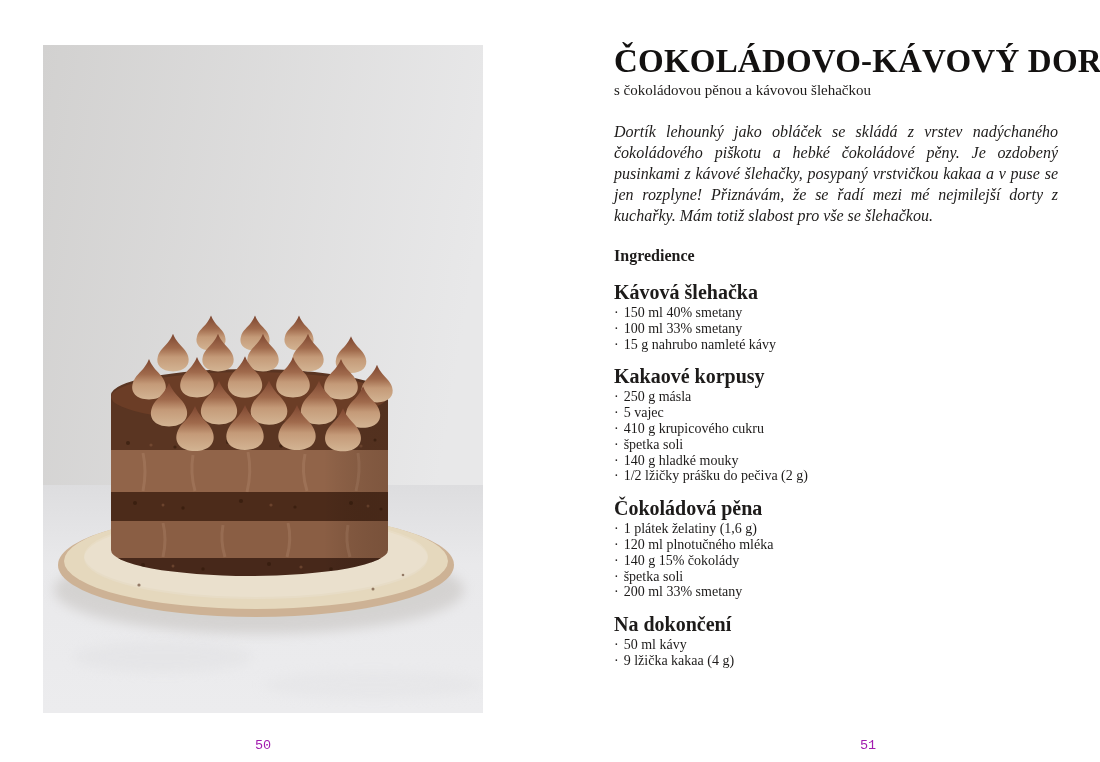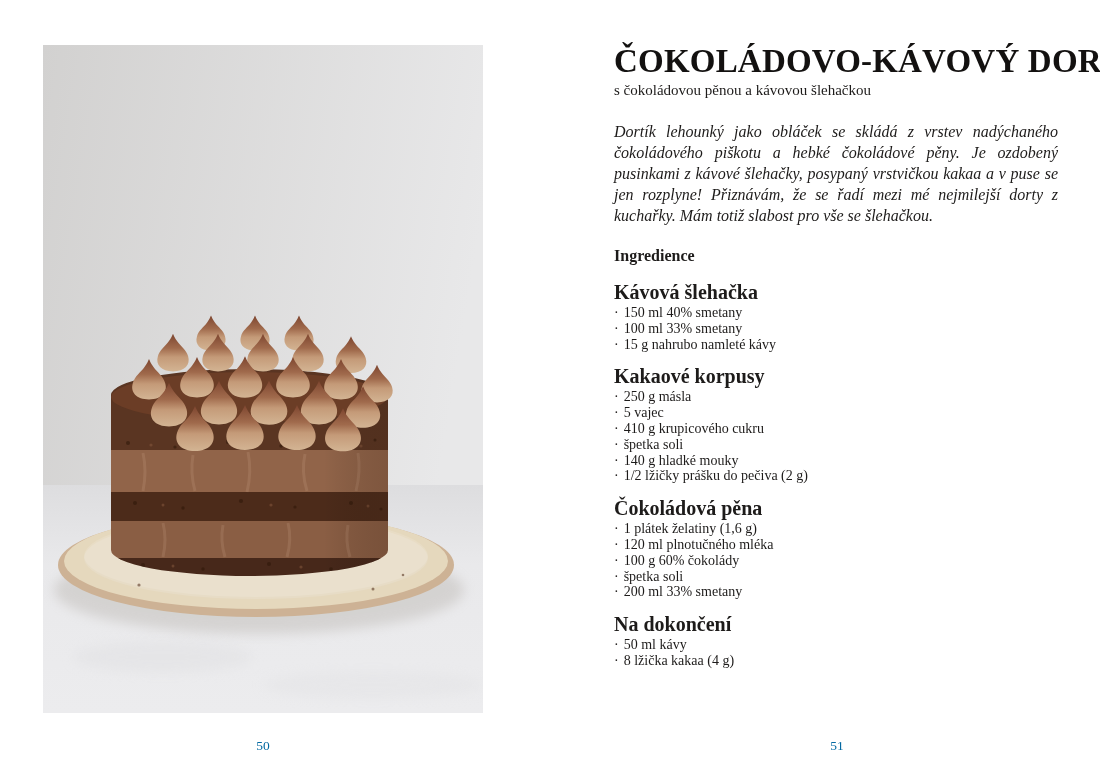--- a/index.html
+++ b/index.html
@@ -20,23 +20,23 @@
   .photo svg{display:block;width:100%;height:100%;}
 
   .recipe{position:absolute;left:614px;top:44px;width:444px;}
   .title{font-size:33px;line-height:34px;font-weight:bold;letter-spacing:.2px;margin:0;color:#131110;white-space:nowrap;}
   .subtitle{font-size:15px;line-height:16px;font-weight:normal;margin:4px 0 0;}
   .intro{margin:23px 0 0;font-style:italic;font-size:16px;line-height:21px;text-align:justify;}
   .ing-heading{font-size:16px;line-height:24px;font-weight:bold;margin:18px 0 0;}
   .section h3{font-size:20px;line-height:20px;font-weight:bold;margin:14px 0 3px;}
   .item{font-size:14px;line-height:15.8px;}
   .item .b{margin-right:5px;}
-  .pageno{position:absolute;top:738px;width:40px;text-align:center;font-size:13.5px;color:#0369a1;}
+  .pageno{position:absolute;top:738px;width:40px;text-align:center;font-size:13.5px;color:#a21caf;font-family:Liberation Mono, monospace;}
   .pageno.left{left:243px;}
-  .pageno.right{left:817px;}
+  .pageno.right{left:848px;}
 </style>
 </head>
 <body>
 
 <figure class="photo" role="img" aria-label="Chocolate-coffee layer cake topped with cocoa-dusted whipped cream kisses on a beige ceramic plate">
   <svg viewBox="0 0 440 668" preserveAspectRatio="none">
     <defs>
       <linearGradient id="wallGrad" x1="0" y1="0" x2="1" y2="0.25">
         <stop offset="0" style="stop-color:var(--wall)"></stop>
         <stop offset="1" style="stop-color:var(--wall_light)"></stop>
@@ -202,26 +202,26 @@
     <div class="item"><span class="b">·</span><span>410 g krupicového cukru</span></div>
     <div class="item"><span class="b">·</span><span>špetka soli</span></div>
     <div class="item"><span class="b">·</span><span>140 g hladké mouky</span></div>
     <div class="item"><span class="b">·</span><span>1/2 lžičky prášku do pečiva (2 g)</span></div>
   </section>
 
   <section class="section">
     <h3>Čokoládová pěna</h3>
     <div class="item"><span class="b">·</span><span>1 plátek želatiny (1,6 g)</span></div>
     <div class="item"><span class="b">·</span><span>120 ml plnotučného mléka</span></div>
-    <div class="item"><span class="b">·</span><span>100 g 60% čokolády</span></div>
+    <div class="item"><span class="b">·</span><span>140 g 15% čokolády</span></div>
     <div class="item"><span class="b">·</span><span>špetka soli</span></div>
     <div class="item"><span class="b">·</span><span>200 ml 33% smetany</span></div>
   </section>
 
   <section class="section">
     <h3>Na dokončení</h3>
     <div class="item"><span class="b">·</span><span>50 ml kávy</span></div>
-    <div class="item"><span class="b">·</span><span>8 lžička kakaa (4 g)</span></div>
+    <div class="item"><span class="b">·</span><span>9 lžička kakaa (4 g)</span></div>
   </section>
 </main>
 
 <div class="pageno left">50</div>
 <div class="pageno right">51</div>
 
 </body></html>

